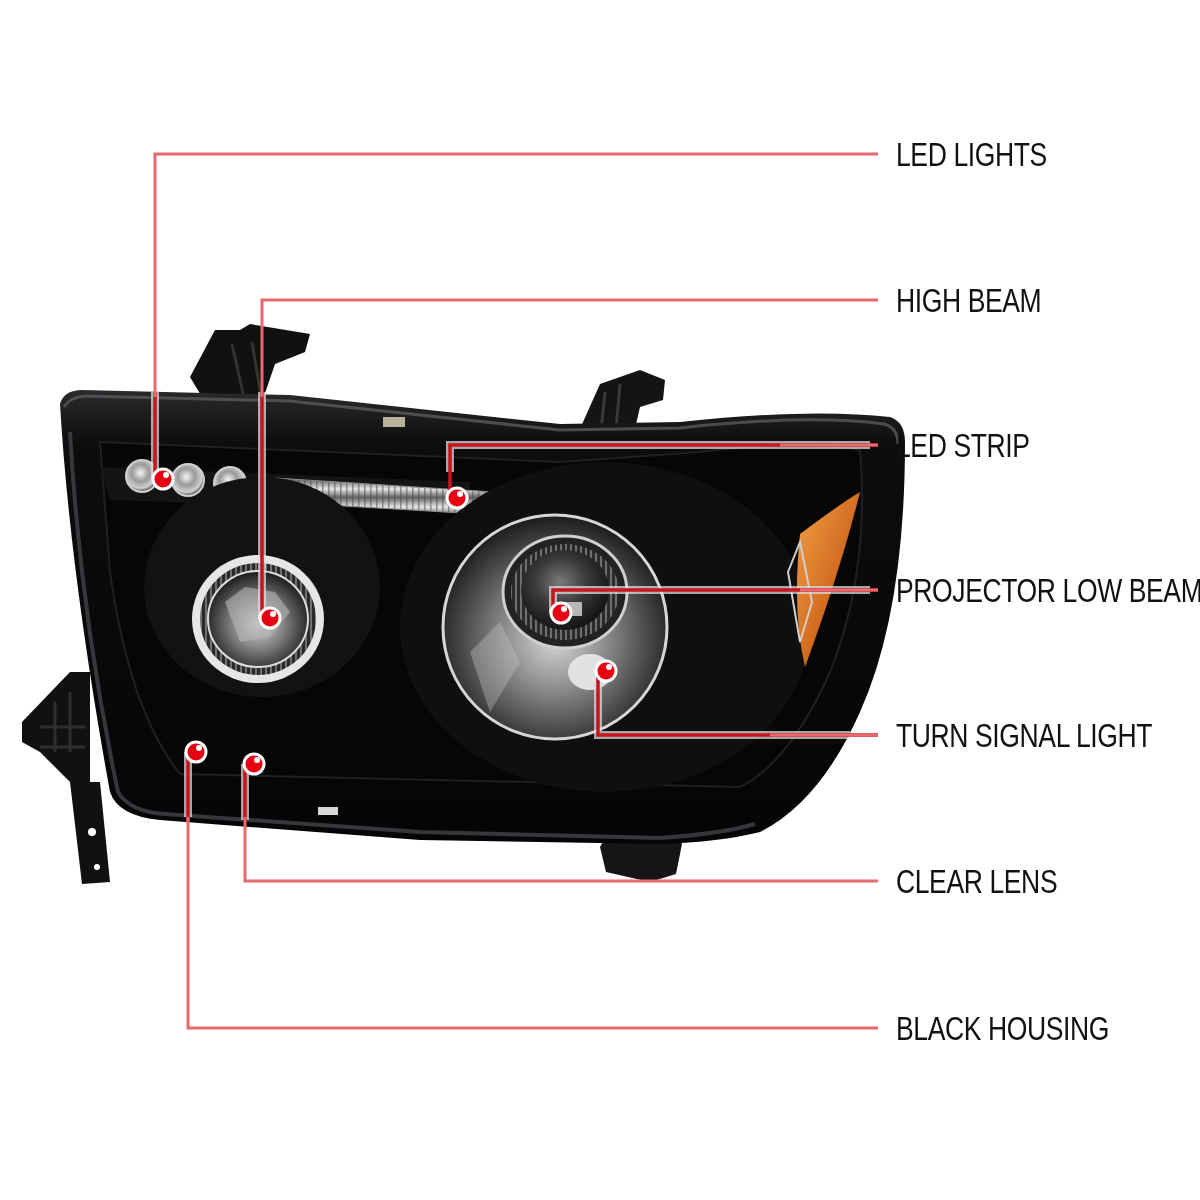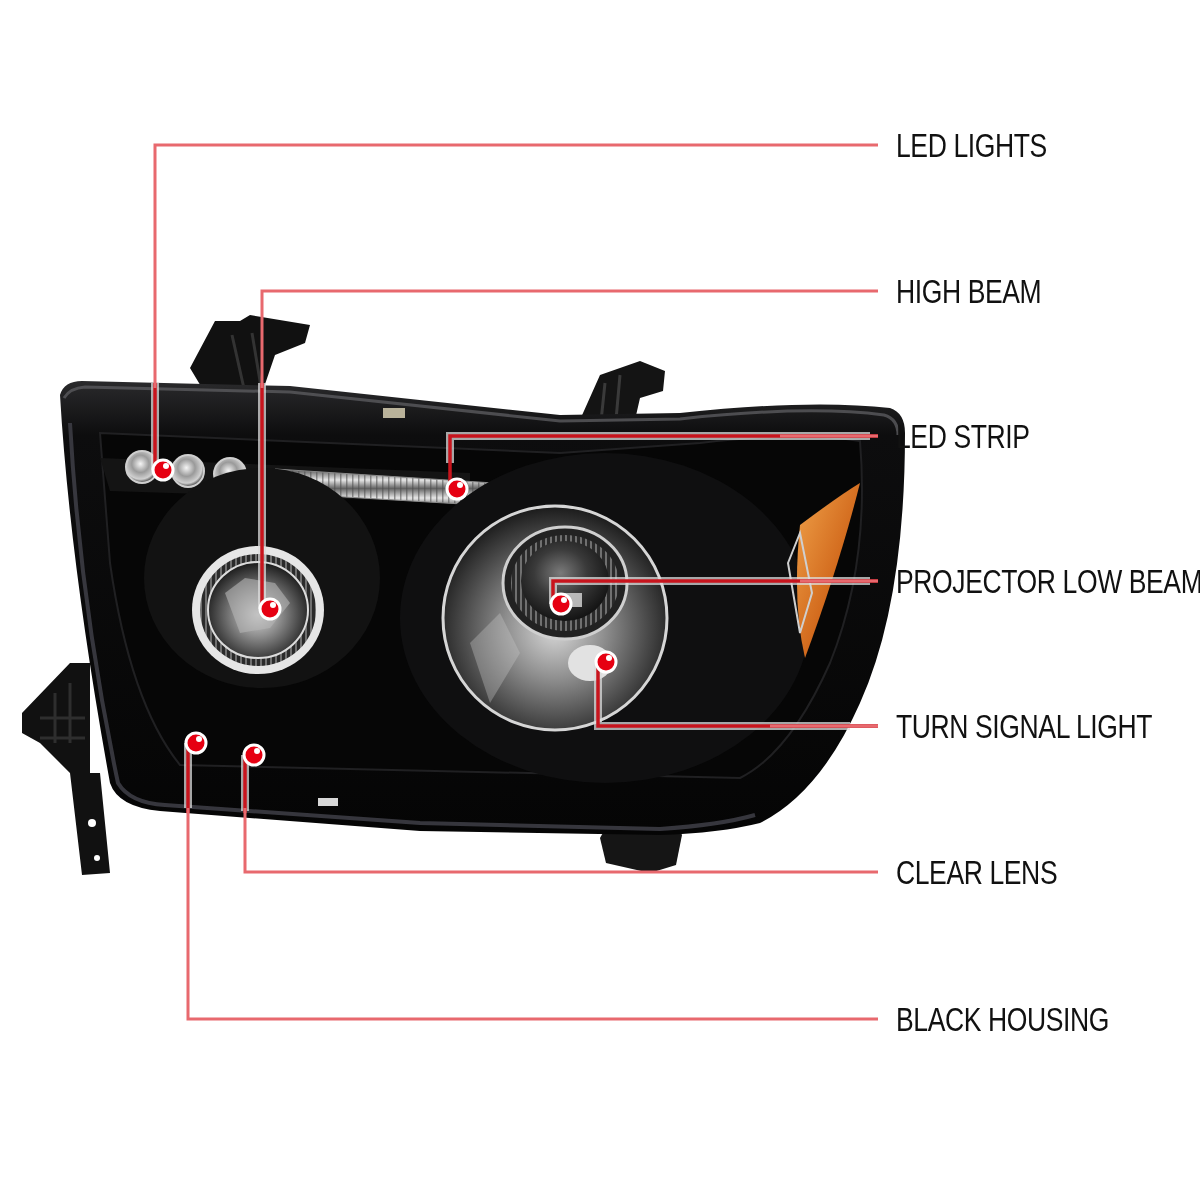--- a/index.html
+++ b/index.html
@@ -1,17 +1,17 @@
 <!DOCTYPE html>
 <html><head>
   <meta charset="utf-8">
   <style>
     html, body { margin: 0; padding: 0; background: #ffffff; }
     body { width: 1200px; height: 1200px; position: relative; overflow: hidden; font-family: "Liberation Sans", sans-serif; }
-    #stage { position: absolute; left: 0; top: 3px; width: 1200px; height: 868px; }
+    #stage { position: absolute; left: 0; top: 12px; width: 1200px; height: 868px; }
     svg#art { position: absolute; left: 0; top: 0; }
     .label {
       position: absolute;
       left: 896px;
       font-family: "Liberation Sans", sans-serif;
       font-size: 34px;
       font-weight: 400;
       color: #111111;
       letter-spacing: -0.5px;
       transform: scaleX(0.78);

